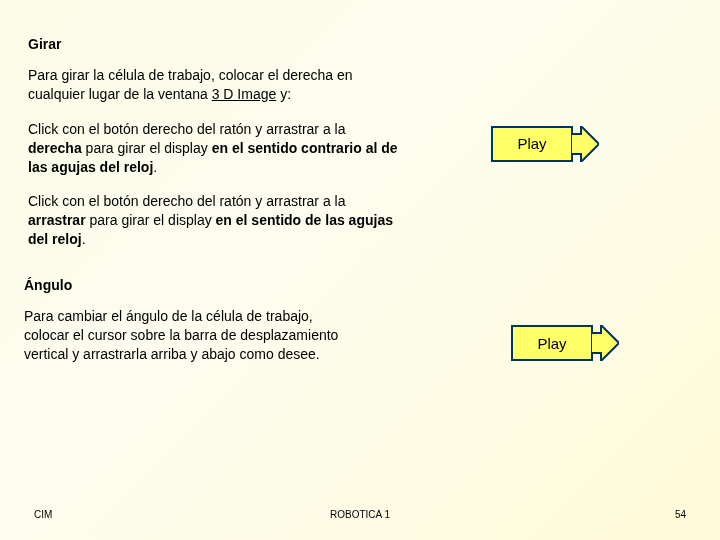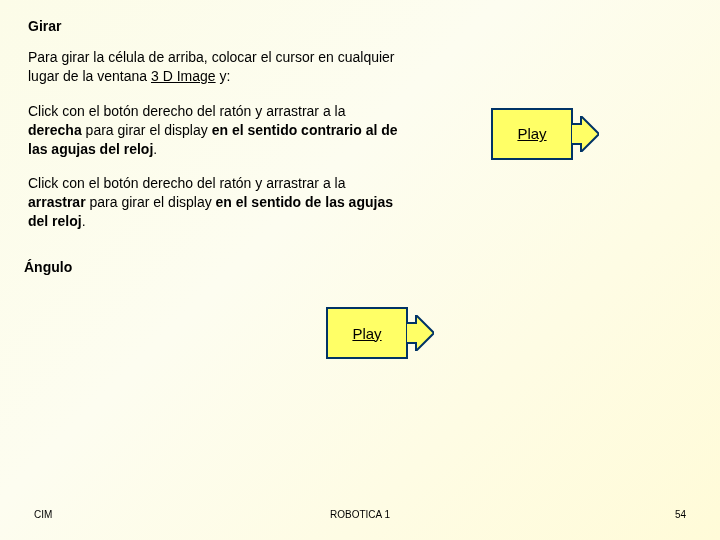--- a/index.html
+++ b/index.html
@@ -7,21 +7,21 @@
     width: 720px;
     height: 540px;
     background: linear-gradient(135deg, #fcfce8 0%, #fdfdf0 40%, #fffbd8 100%);
     font-family: Arial, Helvetica, sans-serif;
     font-size: 14px;
     color: #000;
     position: relative;
     overflow: hidden;
   }
   .content {
-    padding: 18px 28px 0 28px;
+    padding: 36px 28px 0 28px;
   }
   .heading {
     font-weight: bold;
     margin-bottom: 14px;
   }
   .para {
     max-width: 370px;
     line-height: 1.35;
     margin-bottom: 16px;
   }
@@ -37,23 +37,22 @@
     justify-content: center;
     padding-top: 6px;
   }
   .section2 {
     padding: 0 24px;
     margin-top: 28px;
   }
   .play-button {
     display: flex;
     align-items: stretch;
-    height: 52px;
+    height: 36px;
     cursor: pointer;
-    text-decoration: underline;
   }
   .play-box {
     background: #ffff66;
     border: 2px solid #003366;
     display: flex;
     align-items: center;
     justify-content: center;
     padding: 0 24px;
     font-size: 15px;
   }
@@ -80,21 +79,21 @@
   .sp-b { font-weight: bold; }
   .sp-u { text-decoration: underline; text-align: right; }
 </style>
 </head>
 <body>
 
 <div class="content">
   <div class="heading">Girar</div>
 
   <div class="para">
-    <span>Para girar la célula de arriba, colocar el cursor en cualquier lugar de la ventana </span><span class="sp-u">3 D Image</span><span> y:</span>
+    <span>Para girar la célula de trabajo, colocar el derecha en cualquier lugar de la ventana </span><span class="sp-u">3 D Image</span><span> y:</span>
   </div>
 
   <div class="para-group">
     <div class="left-col">
       <div class="para">
         <span>Click con el botón derecho del ratón y arrastrar a la </span><span class="sp-b">derecha</span><span> para girar el display </span><span class="sp-b">en el sentido contrario al de las agujas del reloj</span><span>.</span>
       </div>
     </div>
     <div class="right-col">
       <div class="play-button">
@@ -109,20 +108,23 @@
   </div>
 
   <div class="para">
     <span>Click con el botón derecho del ratón y arrastrar a la </span><span class="sp-b">arrastrar</span><span> para girar el display </span><span class="sp-b">en el sentido de las agujas del reloj</span><span>.</span>
   </div>
 </div>
 
 <div class="section2">
   <div class="heading">Ángulo</div>
   <div class="para-group">
+    <div class="left-col">
+      <div class="para" style="max-width:330px">Para cambiar el ángulo de la célula de trabajo, colocar el cursor sobre la barra de desplazamiento vertical y arrastrarla arriba y abajo como desee.</div>
+    </div>
     <div class="right-col" style="padding-top:18px; justify-content:center; padding-left:40px;">
       <div class="play-button">
         <div class="play-box">Play</div>
         <div class="play-arrow">
           <svg width="28" height="36" viewBox="0 0 28 36">
             <polygon points="0,8 10,8 10,0 28,18 10,36 10,28 0,28" fill="#ffff66" stroke="#003366" stroke-width="2"></polygon>
           </svg>
         </div>
       </div>
     </div>

